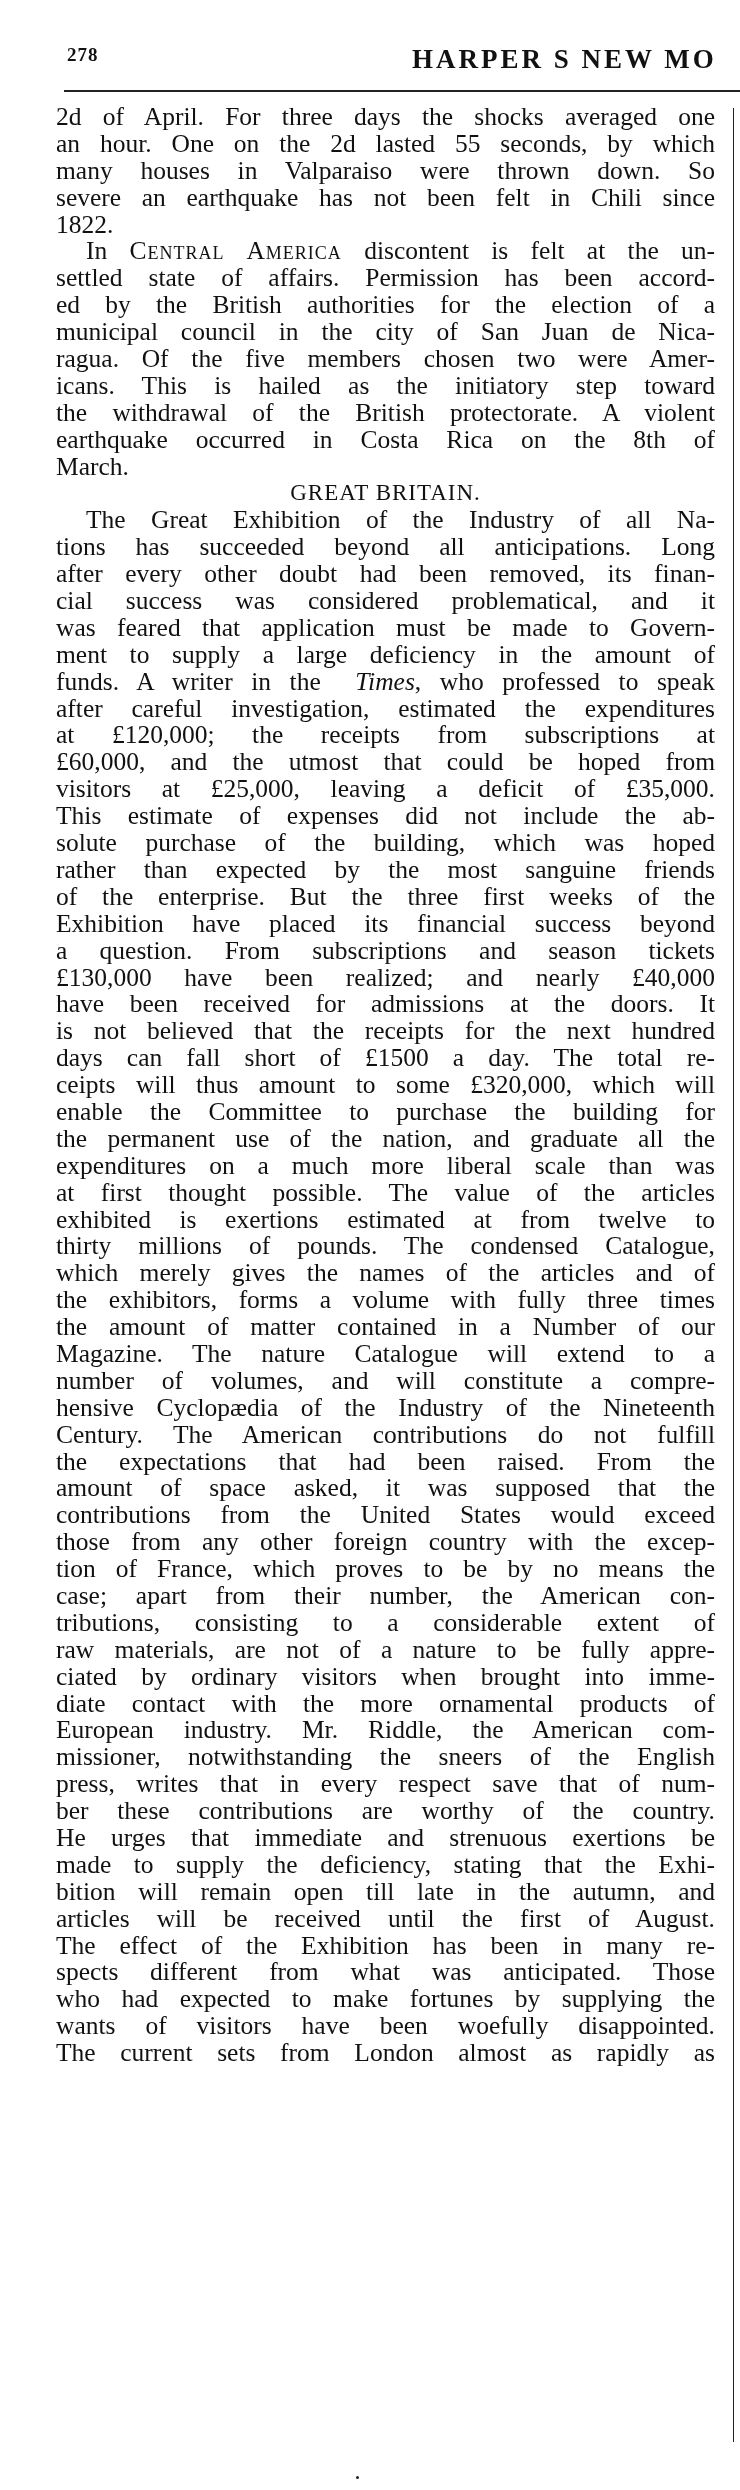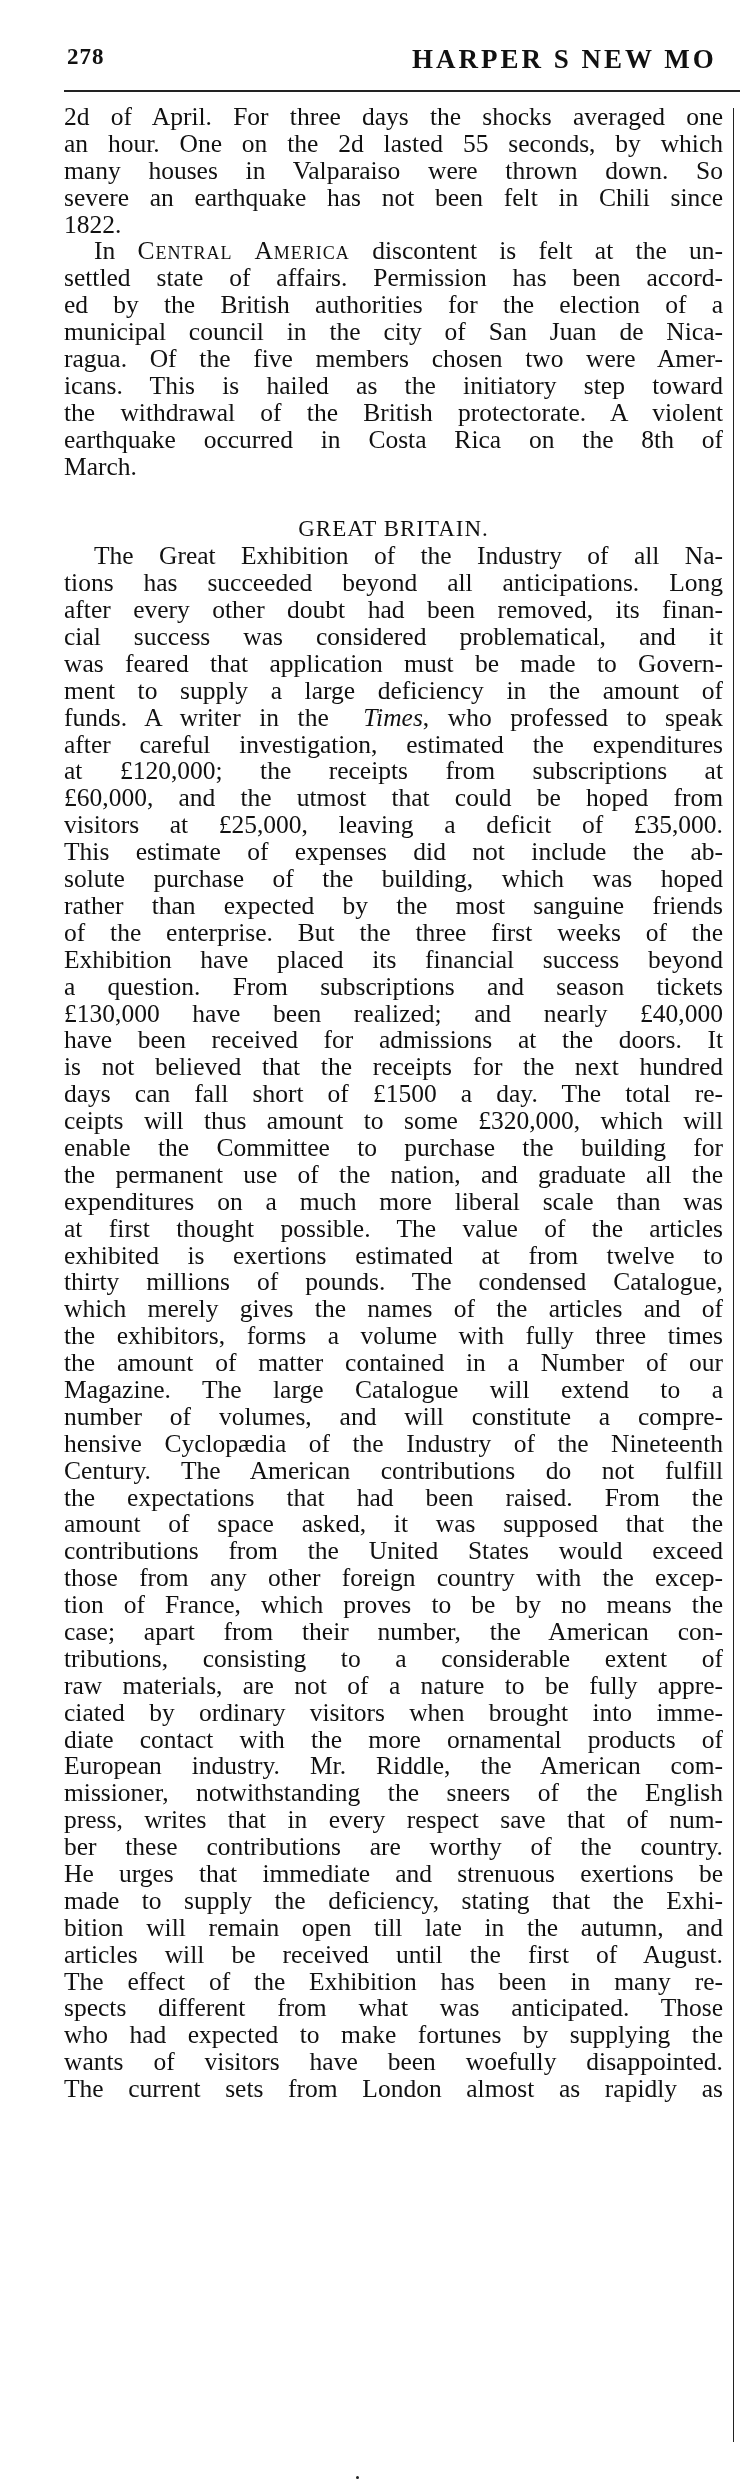--- a/index.html
+++ b/index.html
@@ -1,27 +1,27 @@
 <!DOCTYPE html>
 <html><head>
 <meta charset="utf-8">
 <style>
   html, body { margin: 0; padding: 0; background: #ffffff; }
   body { width: 740px; height: 2490px; position: relative; overflow: hidden;
          font-family: "Liberation Serif", "DejaVu Serif", serif; color: #111; }
-  .page-number { position: absolute; left: 67px; top: 44px; font-size: 23px; font-weight: bold; letter-spacing: 1px; }
+  .page-number { position: absolute; left: 67px; top: 44px; font-size: 19px; font-weight: bold; letter-spacing: 1px; }
   .running-head { position: absolute; left: 412px; top: 44px; font-size: 27px; font-weight: bold; letter-spacing: 3px; white-space: nowrap; }
   .head-rule { position: absolute; left: 64px; top: 90px; width: 676px; height: 0; border-top: 2px solid #222; }
   .vrule { position: absolute; left: 733px; top: 108px; width: 0; height: 2334px; border-left: 1.5px solid #222; }
-  .column { position: absolute; left: 64px; top: 104px; width: 659px; }
+  .column { position: absolute; left: 56px; top: 104px; width: 659px; }
   .line { display: block; height: 26.9px; line-height: 26.9px; font-size: 25.5px; white-space: nowrap;
           text-align: justify; text-align-last: justify; overflow: visible; }
   .line.last { text-align-last: left; }
   .line.indent { padding-left: 30px; }
-  .heading { text-align: center; text-align-last: center; font-size: 23px; letter-spacing: 1px; margin-top: 36px; }
+  .heading { text-align: center; text-align-last: center; font-size: 23px; letter-spacing: 1px; }
   .sc { font-variant: small-caps; letter-spacing: 1px; }
   .it { font-style: italic; margin-left: 16px; }
   .dot { position: absolute; left: 356px; top: 2476px; width: 3px; height: 3px; background: #222; border-radius: 50%; }
 </style>
 </head>
 <body>
 
 <div class="page-number">278</div>
 <div class="running-head">HARPER S NEW MO</div>
 <div class="head-rule"></div>
@@ -76,21 +76,21 @@
         <span class="line">ceipts will thus amount to some £320,000, which will</span>
         <span class="line">enable the Committee to purchase the building for</span>
         <span class="line">the permanent use of the nation, and graduate all the</span>
         <span class="line">expenditures on a much more liberal scale than was</span>
         <span class="line">at first thought possible.  The value of the articles</span>
         <span class="line">exhibited is exertions estimated at from twelve to</span>
         <span class="line">thirty millions of pounds.  The condensed Catalogue,</span>
         <span class="line">which merely gives the names of the articles and of</span>
         <span class="line">the exhibitors, forms a volume with fully three times</span>
         <span class="line">the amount of matter contained in a Number of our</span>
-        <span class="line">Magazine.  The large Catalogue will extend to a</span>
+        <span class="line">Magazine.  The nature Catalogue will extend to a</span>
         <span class="line">number of volumes, and will constitute a compre-</span>
         <span class="line">hensive Cyclopædia of the Industry of the Nineteenth</span>
         <span class="line">Century.  The American contributions do not fulfill</span>
         <span class="line">the expectations that had been raised.  From the</span>
         <span class="line">amount of space asked, it was supposed that the</span>
         <span class="line">contributions from the United States would exceed</span>
         <span class="line">those from any other foreign country with the excep-</span>
         <span class="line">tion of France, which proves to be by no means the</span>
         <span class="line">case; apart from their number, the American con-</span>
         <span class="line">tributions, consisting to a considerable extent of</span>

